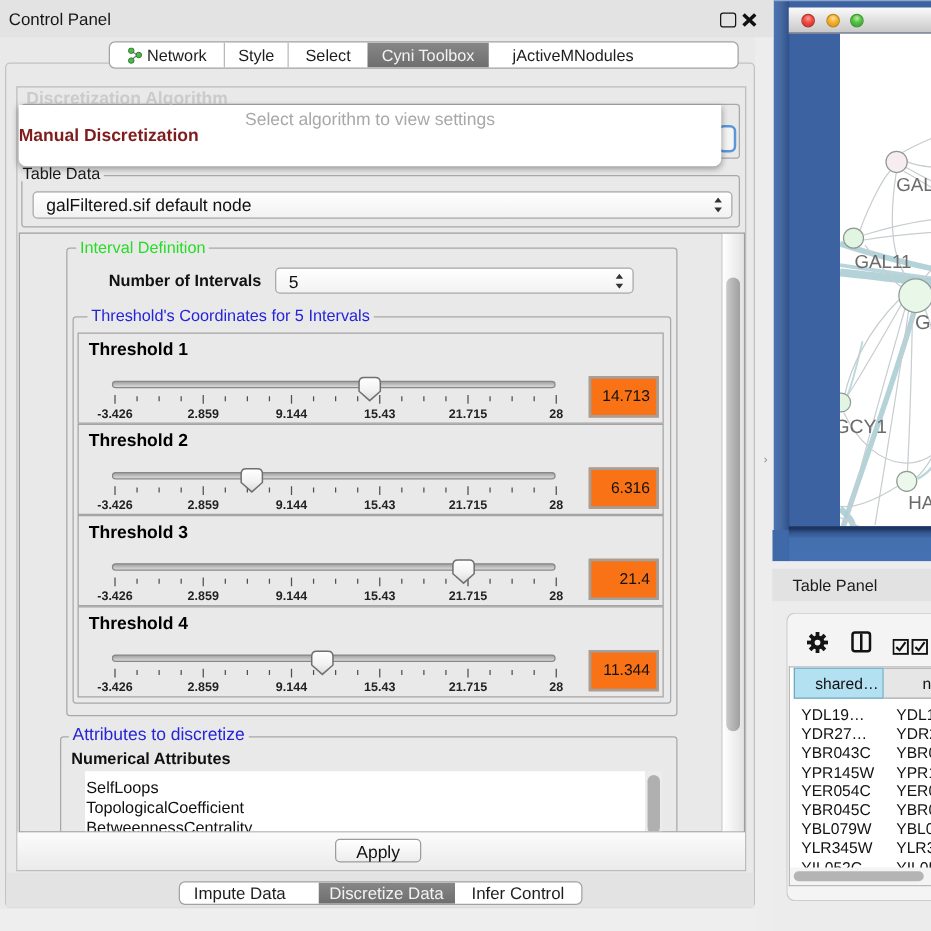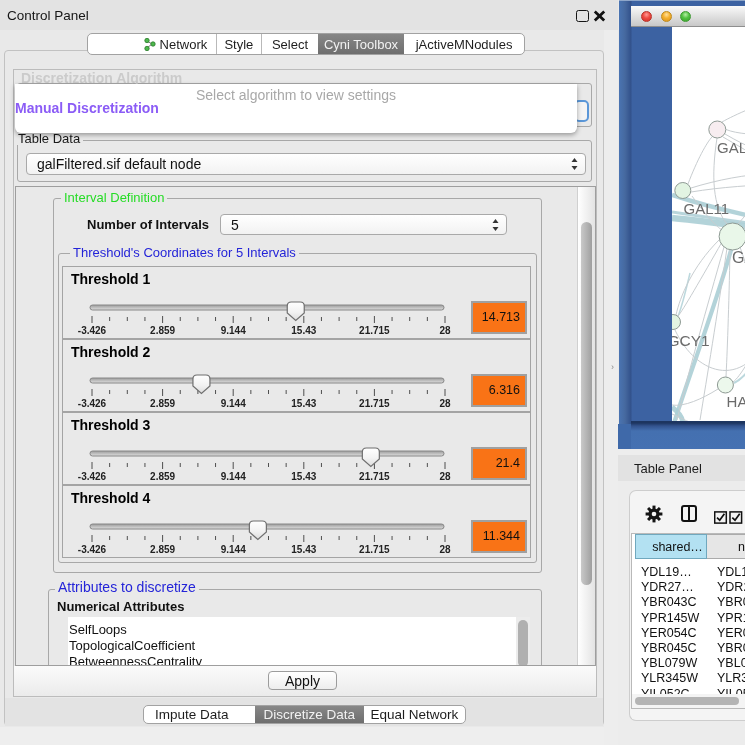--- a/index.html
+++ b/index.html
@@ -28,21 +28,21 @@
  <line x1="1.8" y1="1.6" x2="11.2" y2="10.4" stroke="#111" stroke-width="2.8"></line>
  <line x1="11.2" y1="1.6" x2="1.8" y2="10.4" stroke="#111" stroke-width="2.8"></line>
 </svg>
 
 <div class="abs" style="left:0;top:727px;width:618px;height:18px;background:#eeeeee;"></div>
 
 <div class="abs" style="left:4px;top:50px;width:600px;height:676px;border:1px solid #c2c2c2;border-radius:4px;background:#e9e9e9;"></div>
 
 <div class="abs" style="left:13px;top:69px;width:584px;height:628px;border:1px solid #bcbcbc;background:#e9e9e9;"></div>
 
-<div class="seg" style="left:87px;top:33px;width:438px;height:22px;padding-left:47px;">
+<div class="seg" style="left:87px;top:33px;width:504px;height:22px;">
   <div class="s" style="width:91px;">
     <svg width="12" height="13" viewBox="0 0 12 13" style="margin-right:4px;">
       <line x1="3" y1="3" x2="8" y2="6" stroke="#777" stroke-width="1"></line>
       <line x1="3" y1="10" x2="8" y2="6" stroke="#777" stroke-width="1"></line>
       <circle cx="3" cy="2.5" r="2.2" fill="#4db84d" stroke="#2a7a2a" stroke-width="0.8"></circle>
       <circle cx="3" cy="10.5" r="2.2" fill="#4db84d" stroke="#2a7a2a" stroke-width="0.8"></circle>
       <circle cx="9" cy="6" r="2.2" fill="#4db84d" stroke="#2a7a2a" stroke-width="0.8"></circle>
     </svg>
     Network</div>
   <div class="sep"></div>
@@ -287,27 +287,27 @@
   <div class="abs" style="left:502px;top:433px;width:10px;height:47px;border-radius:5px;background:#b0b0b0;"></div>
 </div>
 
 <div class="abs" style="left:14px;top:666px;width:582px;height:30px;background:linear-gradient(#fbfbfb,#ebebeb);"></div>
 <div class="abs" style="left:5px;top:698px;width:598px;height:28px;background:#e3e3e3;"></div>
 <div class="abs" style="left:268px;top:671px;width:69px;height:19px;background:linear-gradient(#ffffff,#ededed);border:1px solid #9c9c9c;border-radius:4px;font-size:14px;color:#111;text-align:center;line-height:18px;">Apply</div>
 
 <div class="seg" style="left:143px;top:705px;width:323px;height:19px;font-size:13.5px;">
   <div class="s" style="width:101px;">Impute Data</div>
   <div class="s dark" style="width:115px;margin-left:15px;">Discretize Data</div>
-  <div class="s" style="width:107px;">Equal Network</div>
+  <div class="s" style="width:107px;">Infer Control</div>
 </div>
 
 <div class="abs" style="left:21px;top:70px;font-size:14px;font-weight:bold;color:#cbcbcb;z-index:40;">Discretization Algorithm</div>
 <div class="abs" style="left:15px;top:84px;width:562px;height:49px;background:#fff;border-radius:0 0 6px 6px;box-shadow:0 2px 5px rgba(0,0,0,0.35);z-index:50;">
   <div class="abs" style="left:0;top:3px;width:100%;text-align:center;font-size:14px;color:#a8a8a8;">Select algorithm to view settings</div>
-  <div class="abs" style="left:0px;top:16px;font-size:14px;font-weight:bold;color:#8b5cf6;">Manual Discretization</div>
+  <div class="abs" style="left:0px;top:16px;font-size:14px;font-weight:bold;color:#7f1d1d;">Manual Discretization</div>
 </div>
 
 <div class="abs" style="left:604px;top:30px;width:14px;height:715px;background:#ededed;"></div>
 <div class="abs" style="left:611px;top:362px;font-size:9px;color:#888;">›</div>
 
 <div class="abs" style="left:619px;top:0;width:126px;height:449px;background:linear-gradient(90deg,#4a74b2 0,#46699f 6px,#32518b 12px,#3c62a2 13px,#3c62a2 100%);"></div>
 <div class="abs" style="left:619px;top:0;width:126px;height:1px;background:#8ea6c9;"></div>
 
 <div class="abs" style="left:631px;top:6px;width:114px;height:21px;background:linear-gradient(#fafafa,#c8c8c8);border-bottom:1px solid #8e8e8e;"></div>
 <div class="abs" style="left:641px;top:11px;width:11px;height:11px;border-radius:50%;background:radial-gradient(circle at 50% 30%, #ff9a94 0%, #ee4b42 45%, #d02c24 100%);border:0.5px solid #b5342c;"></div>

